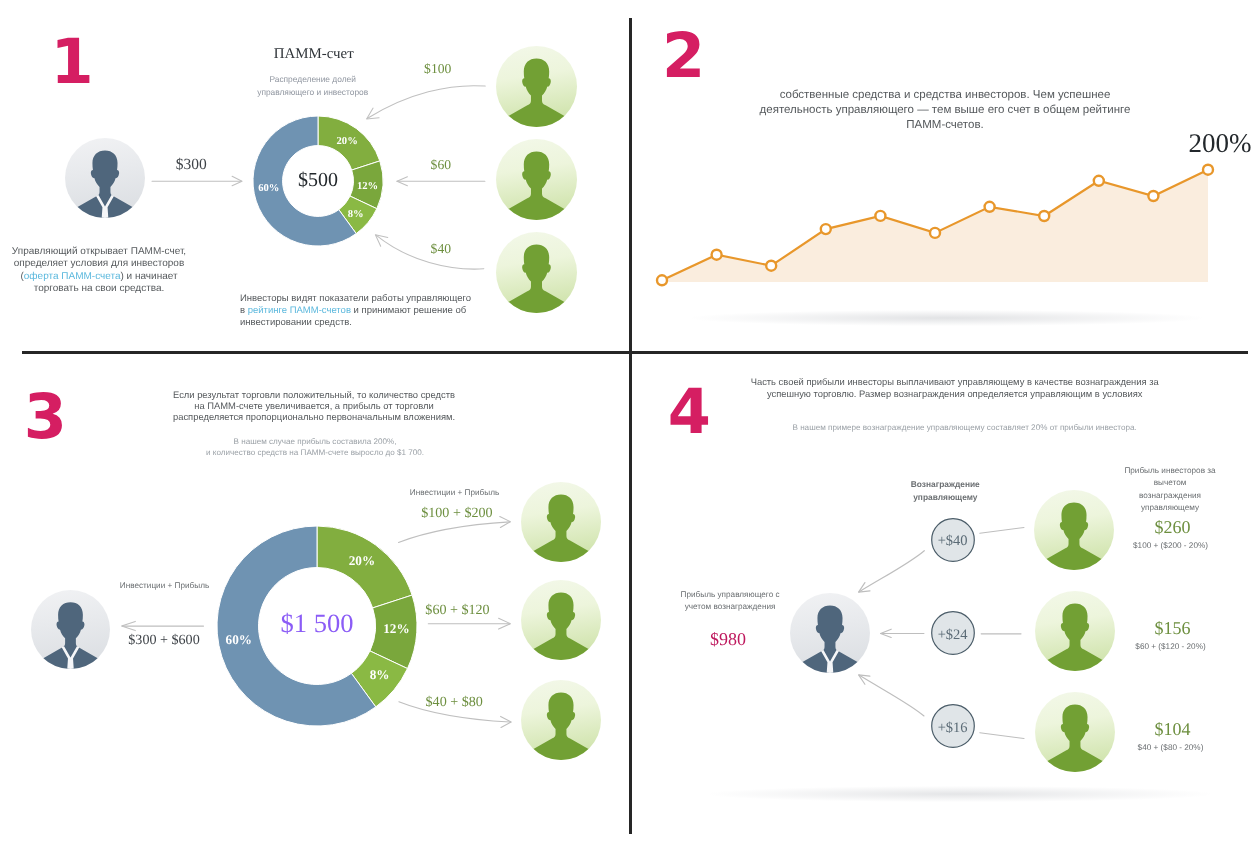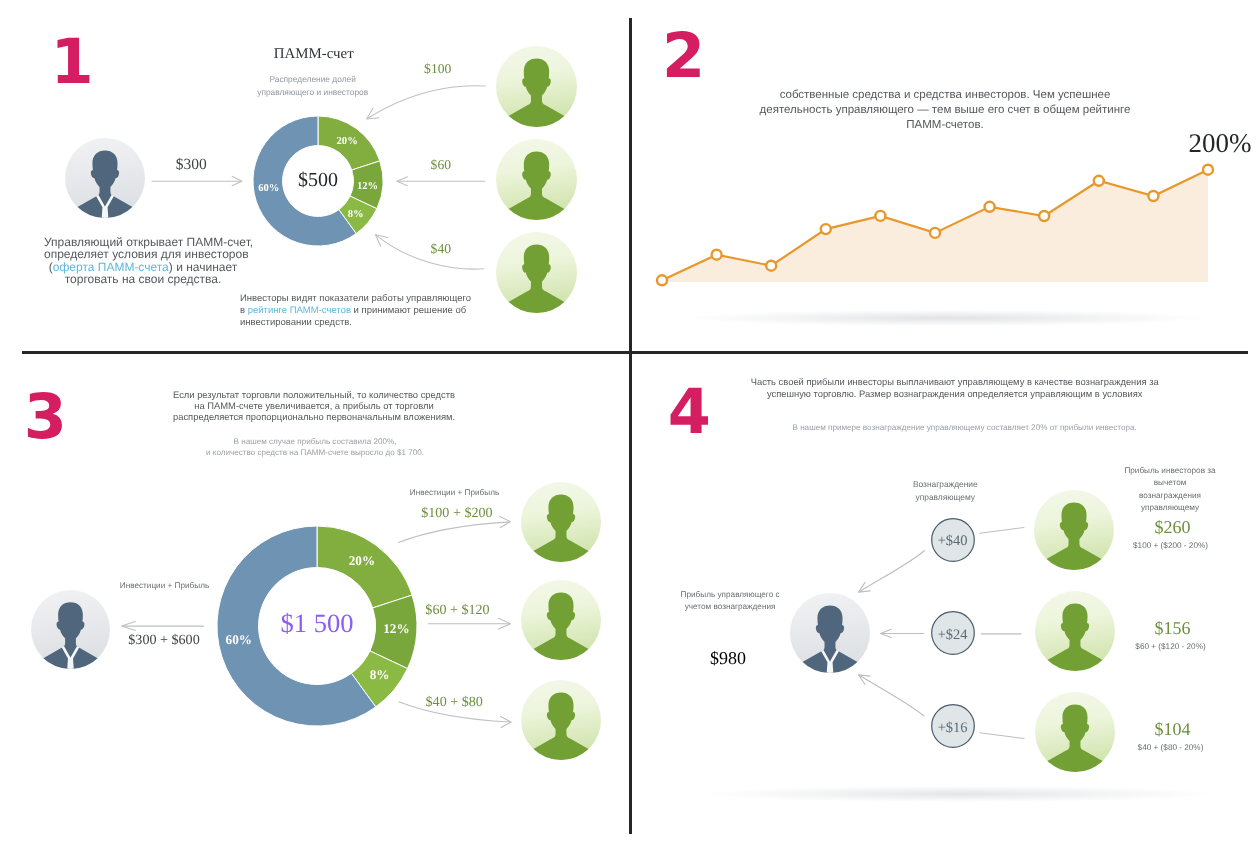--- a/index.html
+++ b/index.html
@@ -112,21 +112,21 @@
       </svg>
     <svg class="abs" style="left:496px;top:232px;" width="81" height="81" viewBox="0 0 100 100">
         <use href="#avatar-green"></use>
       </svg>
 
     <div class="money" style="left:143.8px;top:155.5px;width:95px;text-align:center;font-size:15.5px;">$300</div>
     <div class="greenmoney" style="left:402.7px;top:61.3px;width:70px;text-align:center;font-size:13.6px;">$100</div>
     <div class="greenmoney" style="left:410.8px;top:157.2px;width:60px;text-align:center;font-size:13.6px;">$60</div>
     <div class="greenmoney" style="left:410.8px;top:240.9px;width:60px;text-align:center;font-size:13.6px;">$40</div>
 
-    <div class="para" style="left:0px;top:236px;width:198px;font-size:12px;line-height:12.4px;margin-left:44px;">
+    <div class="para" style="left:0px;top:246px;width:198px;font-size:10px;line-height:12.4px;">
       <div>Управляющий открывает ПАММ-счет,</div>
       <div>определяет условия для инвесторов</div>
       <div><span>(</span><span class="lnk">оферта ПАММ-счета</span><span>) и начинает</span></div>
       <div>торговать на свои средства.</div>
     </div>
 
     <div class="para" style="left:240px;top:292.6px;width:240px;font-size:9.5px;line-height:12.3px;text-align:left;">
       <div>Инвесторы видят показатели работы управляющего</div>
       <div><span>в </span><span class="lnk">рейтинге ПАММ-счетов</span><span> и принимают решение об</span></div>
       <div>инвестировании средств.</div>
@@ -238,21 +238,21 @@
         <path d="M294 364 C280 352 255 339 229 323"></path>
         <path d="M234.9 332.3 L228.6 322.9 L239.9 324.1"></path>
         <path d="M394 175.5 C375 178 360 180 349.8 181.2"></path>
         <path d="M391 281.8 L351.2 281.8"></path>
         <path d="M394 386.5 C375 384 360 382 349.8 380.8"></path>
       </g>
     </svg>
 
     <div class="abs" style="left:80px;top:434px;width:500px;height:16px;
          background:radial-gradient(ellipse at center, rgba(120,125,135,0.20) 0%, rgba(120,125,135,0.0) 72%);"></div>
-    <div class="caption" style="left:247.8px;top:126.4px;width:135px;font-size:8.4px;line-height:12.5px;">
+    <div class="caption" style="left:247.8px;top:126.4px;width:135px;font-size:8.4px;line-height:12.5px;font-weight:bold;">
       <div>Вознаграждение</div>
       <div>управляющему</div>
     </div>
 
     <svg class="abs" style="left:300.6px;top:165.6px;" width="44" height="44" viewBox="0 0 44 44">
       <circle cx="22" cy="22" r="21.3" fill="#E0E5E8" stroke="#4A5C68" stroke-width="1.2"></circle>
     </svg>
     <div class="money" style="left:294.6px;top:181px;width:56px;text-align:center;font-size:14.5px;color:#5b6b76;">+$40</div>
 
     <svg class="abs" style="left:300.6px;top:259px;" width="44" height="44" viewBox="0 0 44 44">
@@ -276,21 +276,21 @@
         <use href="#avatar-green"></use>
       </svg>
     <svg class="abs" style="left:404.5px;top:339.8px;" width="80" height="80" viewBox="0 0 100 100">
         <use href="#avatar-green"></use>
       </svg>
 
     <div class="caption" style="left:15.1px;top:237.1px;width:170px;font-size:8.2px;line-height:12.2px;">
       <div>Прибыль управляющего с</div>
       <div>учетом вознаграждения</div>
     </div>
-    <div class="money" style="left:13px;top:276.5px;width:170px;text-align:center;font-size:18px;color:#000000;margin-top:19px;">$980</div>
+    <div class="money" style="left:13px;top:276.5px;width:170px;text-align:center;font-size:18px;color:#be185d;">$980</div>
 
     <div class="caption" style="left:460px;top:112.7px;width:160px;font-size:8.2px;line-height:12.6px;">
       <div>Прибыль инвесторов за</div>
       <div>вычетом</div>
       <div>вознаграждения</div>
       <div>управляющему</div>
     </div>
 
     <div class="greenmoney" style="left:462.5px;top:165.0px;width:160px;text-align:center;font-size:18px;">$260</div>
     <div class="caption" style="left:460.5px;top:188.6px;width:160px;font-size:8.2px;">$100 + ($200 - 20%)</div>

